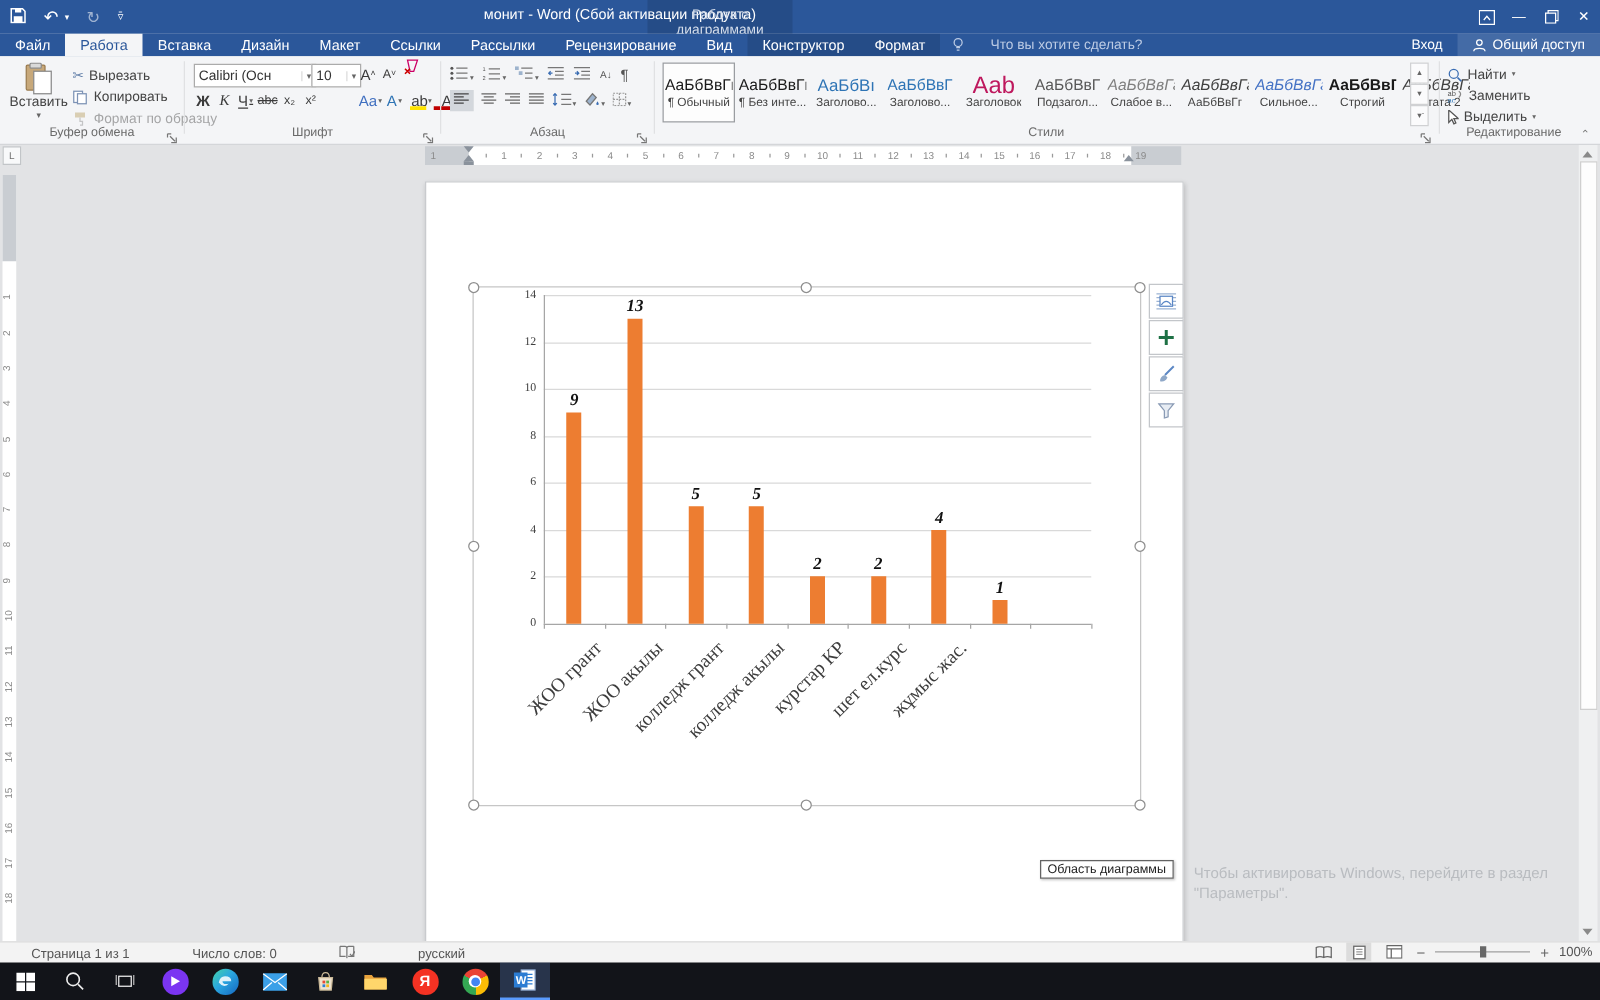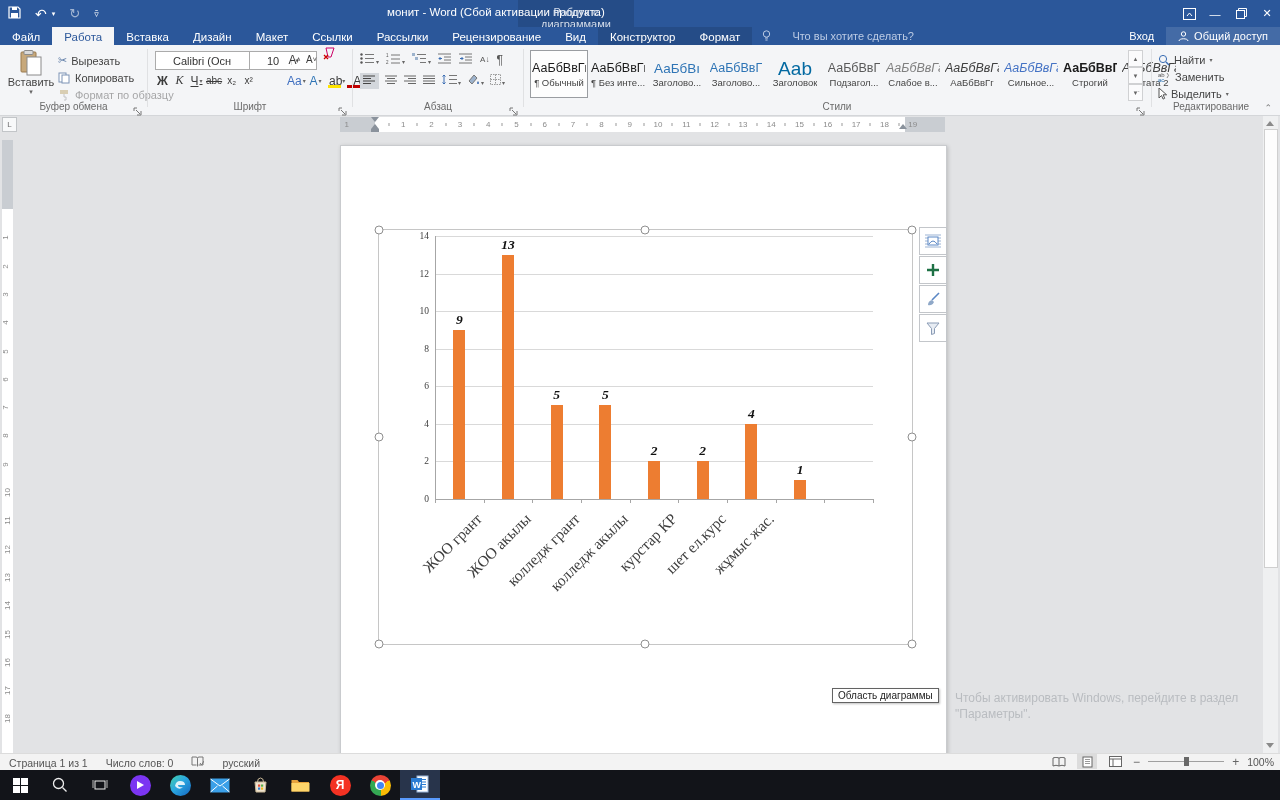--- a/index.html
+++ b/index.html
@@ -26,37 +26,37 @@
   #share{background:rgba(255,255,255,0.12);height:18px;display:flex;align-items:center;gap:5px;padding:0 12px;}
   #signin{padding:0 12px;}
   
   #ribbon{left:0;top:45px;width:1280px;height:70px;background:#f4f5f7;border-bottom:1px solid #d4d6d9;color:#444;}
   .group{position:absolute;top:0;height:70px;}
   .gsep{position:absolute;top:4px;height:58px;width:1px;background:#e0e1e3;}
   .glabel{position:absolute;bottom:3px;left:0;right:0;text-align:center;font-size:10px;color:#6a6a6a;}
   .launcher{position:absolute;bottom:3px;width:10px;height:10px;}
   .bigbtn{display:flex;flex-direction:column;align-items:center;font-size:11px;color:#444;}
   .smallrow{display:flex;align-items:center;gap:4px;font-size:11px;color:#444;height:17px;white-space:nowrap;}
-  .combo{background:#fff;border:1px solid #ababab;height:17px;display:flex;align-items:center;font-size:11px;padding:0 17px;color:#333;}
+  .combo{background:#fff;border:1px solid #ababab;height:17px;display:flex;align-items:center;font-size:11px;padding:0 3px;color:#333;}
   .combo .arr{margin-left:auto;font-size:7px;color:#666;border-left:1px solid #dcdcdc;padding-left:3px;}
   .fbtn{display:inline-flex;align-items:center;justify-content:center;height:18px;min-width:15px;font-size:12px;color:#3b3b3b;}
   .fbtn.dd:after{content:"▾";font-size:6px;margin-left:1px;color:#666;}
   .uline{text-decoration:underline;}
   .colorbar{display:inline-block;width:13px;height:3px;margin-top:12px;margin-left:-14px;}
   .icon12{width:13px;height:12px;}
   .disabled{opacity:.45;}
   
   .chip{width:56px;height:46px;border:1px solid transparent;display:flex;flex-direction:column;align-items:center;justify-content:center;background:#f4f5f7;}
   .chip.sel{border:1px solid #9a9da1;background:#fdfdfd;}
   .chip .pv{line-height:17px;white-space:nowrap;overflow:hidden;max-width:54px;}
   .chip .nm{font-size:9.5px;color:#444;white-space:nowrap;overflow:hidden;max-width:54px;}
   .sv-normal{font-size:12.5px;color:#1a1a1a;}
   .sv-h1{color:#2e74b5;font-size:13.5px;}
   .sv-h2{color:#2e74b5;font-size:12.5px;}
-  .sv-title{font-size:19px;color:#0369a1;}
+  .sv-title{font-size:19px;color:#be185d;}
   .sv-subtitle{color:#595959;font-size:12.5px;}
   .sv-subtle{color:#7f7f7f;font-style:italic;font-size:12.5px;}
   .sv-emphasis{font-style:italic;font-size:12.5px;color:#404040;}
   .sv-intense{font-style:italic;color:#4472c4;font-size:12.5px;}
   .sv-strong{font-weight:bold;font-size:12.5px;color:#1a1a1a;}
   .sv-quote{font-style:italic;color:#404040;font-size:12.5px;}
   .gscroll{width:13px;height:15px;border:1px solid #d0d1d3;background:#fbfbfc;display:flex;align-items:center;justify-content:center;font-size:6px;color:#666;}
   
   #hruler{left:340px;top:117px;width:605px;height:15px;background:#c9cdd2;}
   #hruler .white{position:absolute;left:35px;top:0;width:530px;height:15px;background:#ffffff;}
@@ -82,21 +82,21 @@
   #tooltip{position:absolute;left:832px;top:553px;background:#fff;border:1px solid #636363;box-shadow:1px 1px 2px rgba(0,0,0,.25);font-size:10px;color:#222;padding:1px 5px;white-space:nowrap;}
   #watermark{position:absolute;left:955px;top:549px;color:#b9bcc0;}
   #watermark .w1{font-size:20px;}
   #watermark .w2{font-size:12px;margin-top:6px;line-height:16px;}
   
   #vscroll{left:1263px;top:116px;width:15px;height:637px;background:#eff0f1;}
   #vscroll .thumb{position:absolute;left:1px;top:13px;width:12px;height:437px;background:#fdfdfd;border:1px solid #cfcfcf;}
   .scr-arrow{position:absolute;left:3px;width:0;height:0;border-left:4px solid transparent;border-right:4px solid transparent;}
   
   #statusbar{left:0;top:753px;width:1280px;height:17px;background:#f3f3f3;border-top:1px solid #dcdcdc;display:flex;align-items:center;font-size:10.5px;color:#555;}
-  #statusbar .item{padding:0 9px;white-space:nowrap;}
+  #statusbar .item{padding:0 25px;white-space:nowrap;}
   #statusright{position:absolute;right:6px;top:753px;height:17px;display:flex;align-items:center;gap:8px;font-size:10.5px;color:#555;}
   .viewbtn{width:20px;height:15px;display:flex;align-items:center;justify-content:center;}
   .viewbtn.sel{background:#dcdcdc;}
   #zoomtrack{width:76px;height:1px;background:#a0a0a0;position:relative;}
   #zoomthumb{position:absolute;left:36px;top:-4px;width:5px;height:9px;background:#686868;}
   
   #taskbar{left:0;top:770px;width:1280px;height:30px;background:#121419;display:flex;align-items:center;color:#fff;}
   .tbicon{width:40px;height:30px;display:flex;align-items:center;justify-content:center;}
   .tbicon.active{background:rgba(120,170,255,0.22);border-bottom:2px solid #5a9bff;box-sizing:border-box;}
   .circ{width:21px;height:21px;border-radius:50%;display:flex;align-items:center;justify-content:center;}

